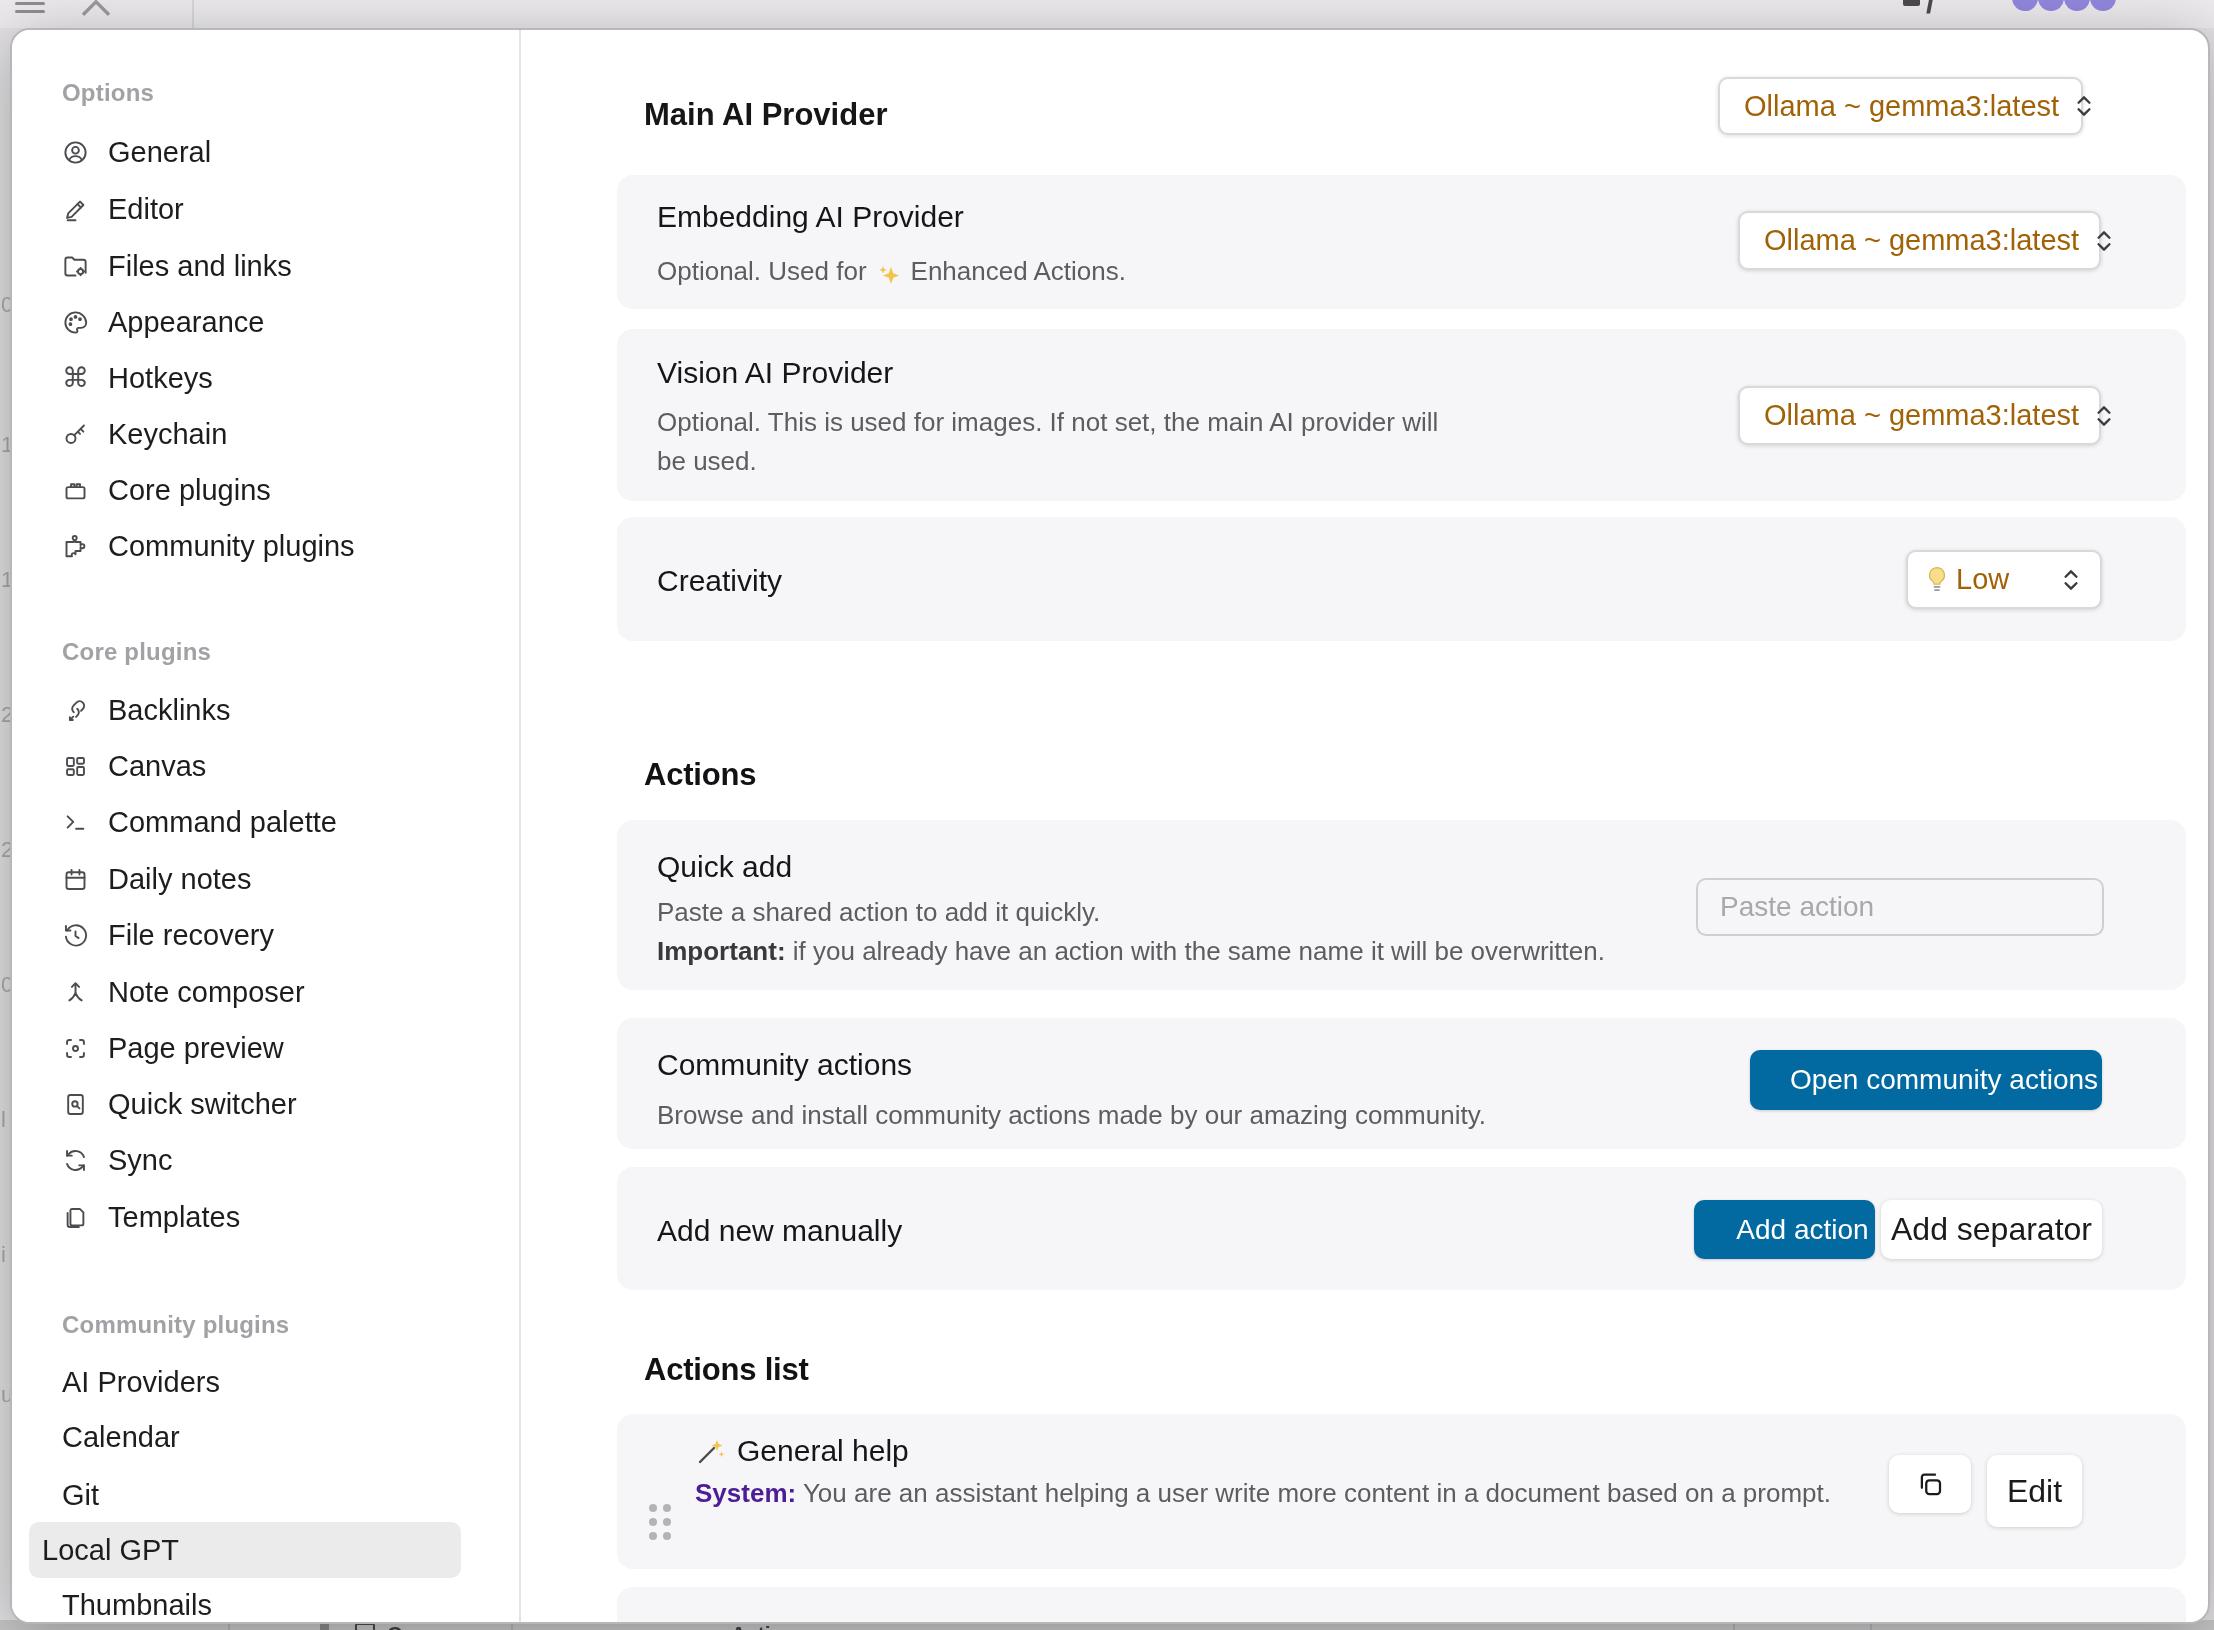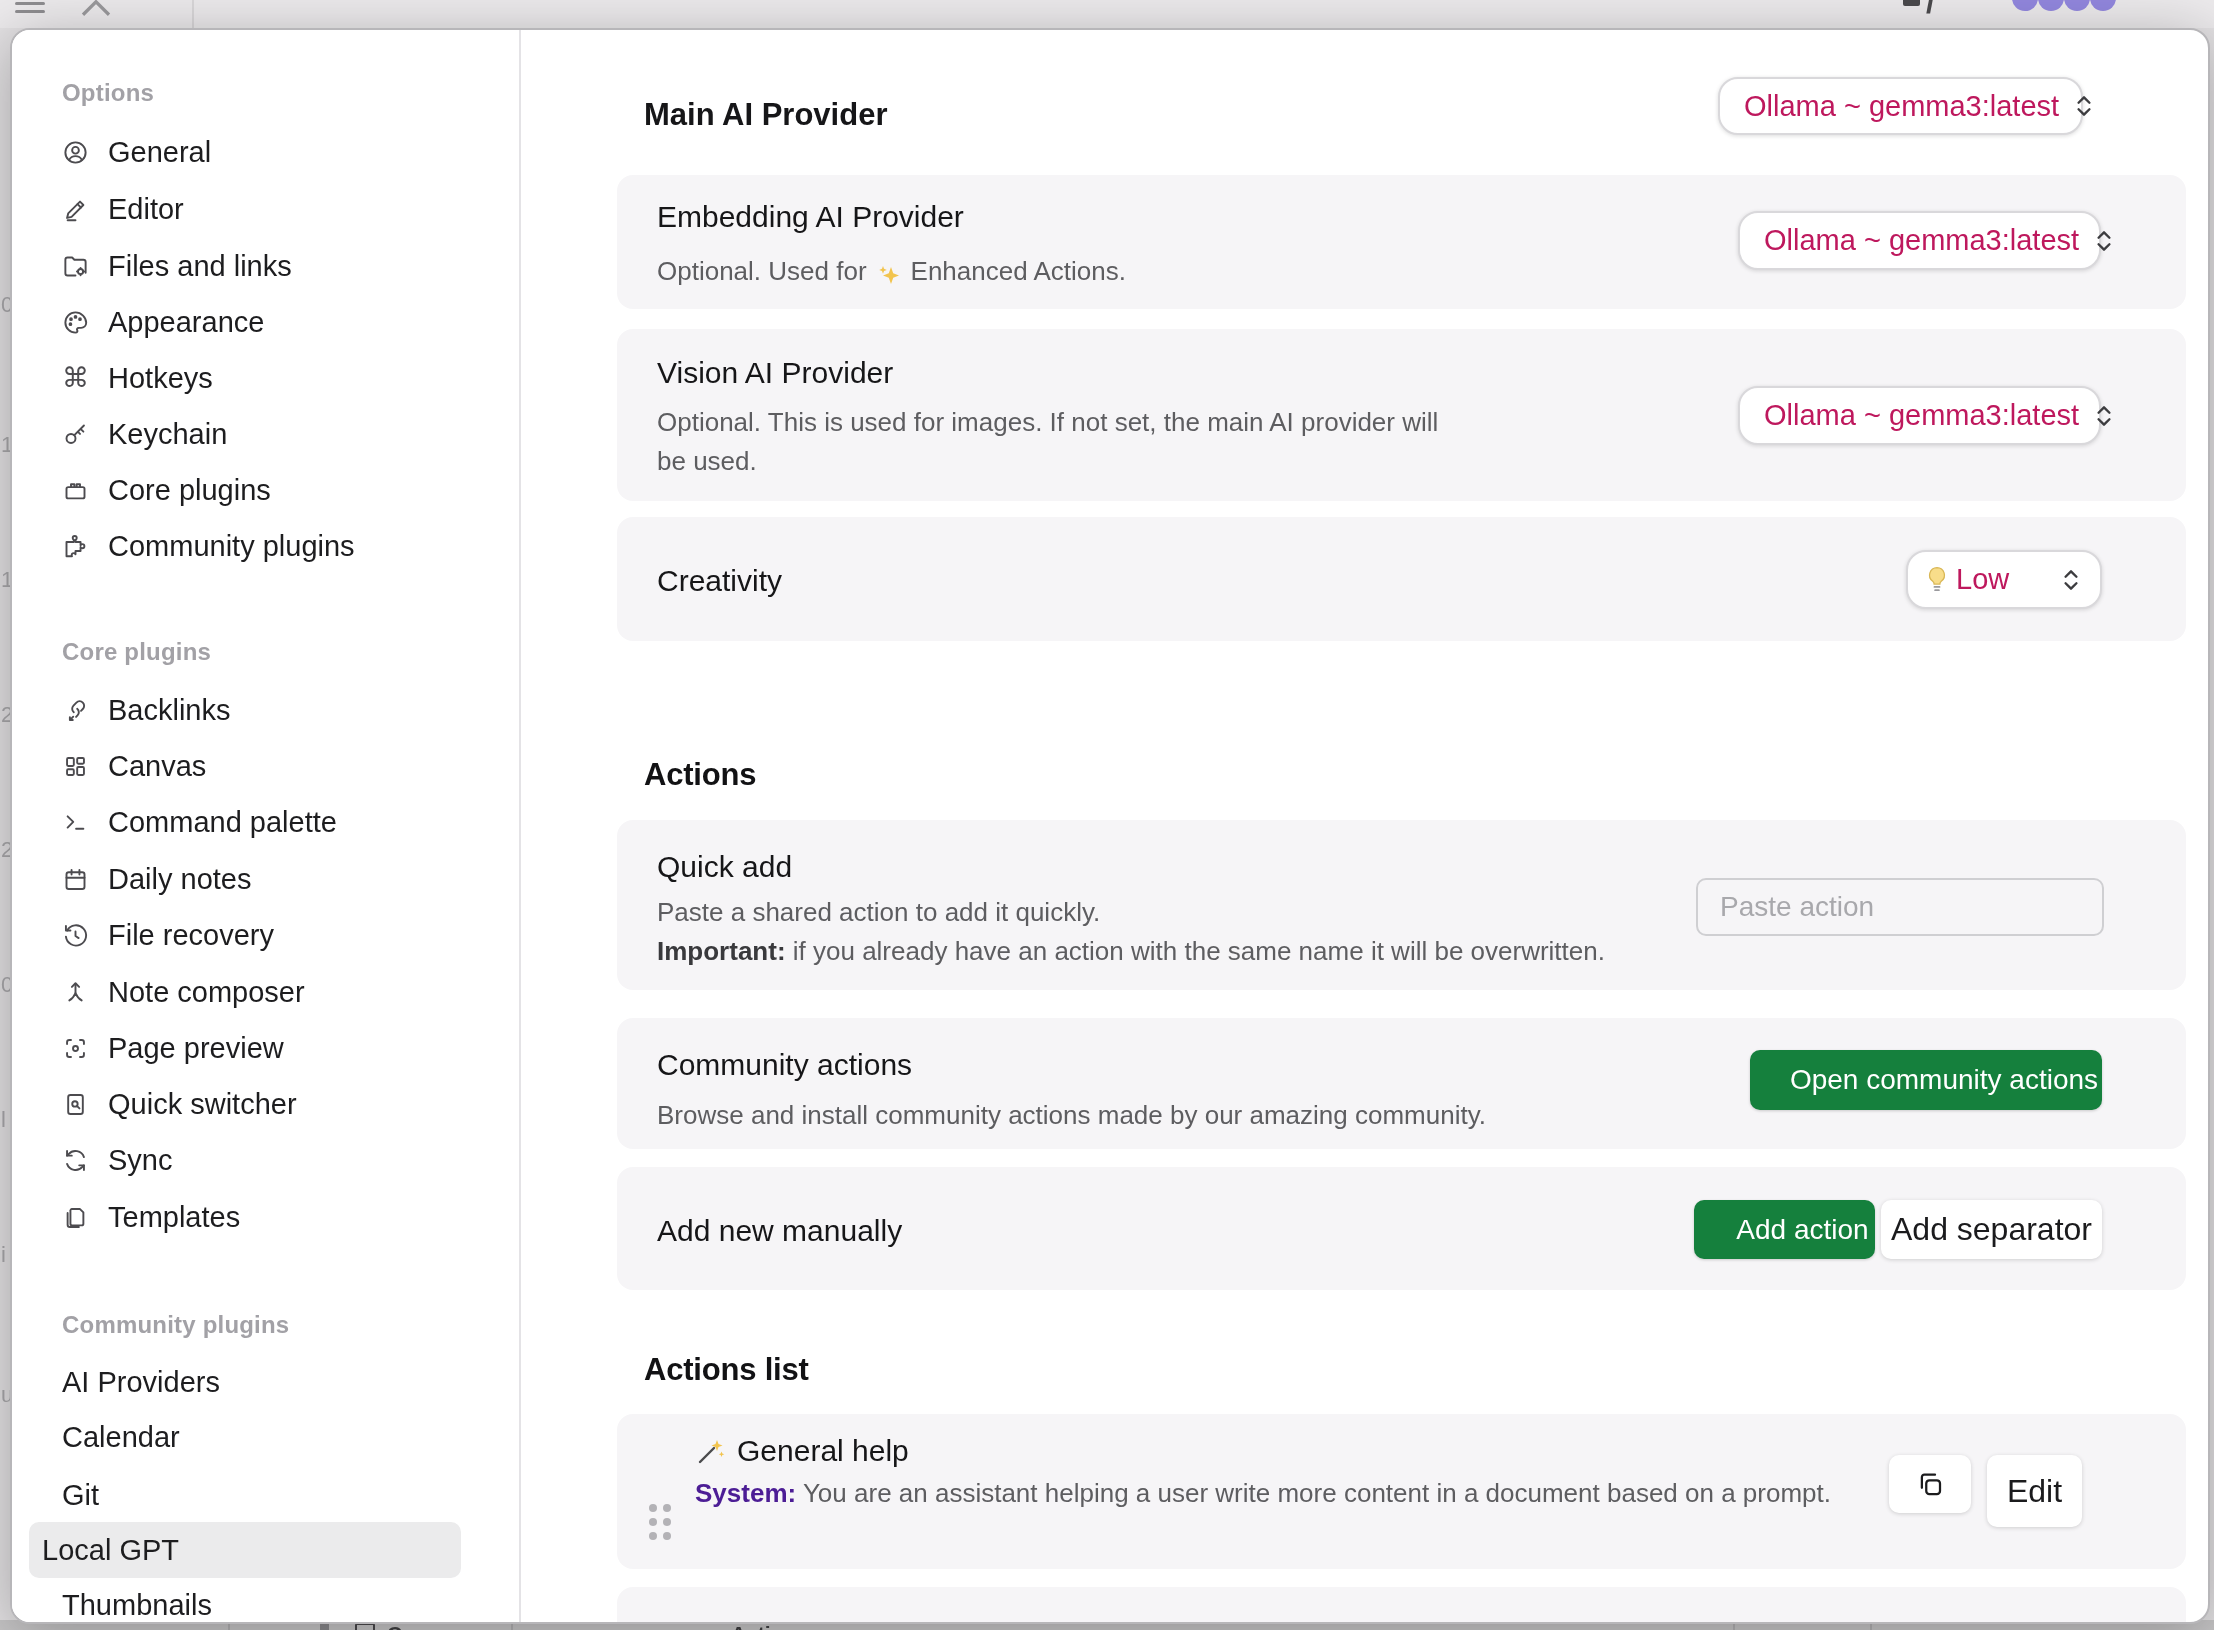--- a/index.html
+++ b/index.html
@@ -41,35 +41,35 @@
   .srow.selected{left:17px;width:432px;background:#ebebec;border-radius:10px;padding-left:13px;}
   
   .main{position:absolute;left:509px;top:0;width:1687px;height:1592px;}
   .hsec{position:absolute;font-size:31px;font-weight:700;color:#121214;letter-spacing:-.2px;}
   .panel{position:absolute;left:96px;width:1569px;background:#f6f5f7;border-radius:16px;}
   .ptitle{position:absolute;left:40px;font-size:30px;color:#161618;white-space:nowrap;}
   .pdesc{position:absolute;left:40px;font-size:26px;color:#5d5d60;line-height:39px;white-space:nowrap;}
   .pdesc b{color:#39393c;}
   .selectbox{
     position:absolute;display:flex;align-items:center;box-sizing:border-box;
-    background:#fff;border:2px solid #d9d8db;border-radius:20px;
+    background:#fff;border:2px solid #d9d8db;border-radius:10px;
     box-shadow:0 1px 4px rgba(0,0,0,.14);cursor:pointer;
-    font-size:29px;color:#be185d;padding:0 18px 0 24px;white-space:nowrap;
+    font-size:29px;color:#a16207;padding:0 18px 0 24px;white-space:nowrap;
   }
   .selectbox .chev{margin-left:auto;padding-left:14px;display:flex;color:#3c3c3f;}
   .textinput{
     position:absolute;box-sizing:border-box;background:transparent;
     border:2px solid #cfcfd2;border-radius:10px;
     font-size:28px;color:#1a1a1c;padding:0 22px;
     font-family:"Liberation Sans","DejaVu Sans",sans-serif;
   }
   .textinput::placeholder{color:#a8a8ac;}
   .btn-purple{
     position:absolute;display:flex;align-items:center;justify-content:center;box-sizing:border-box;
-    background:#15803d;color:#fff;border-radius:10px;font-size:28px;cursor:pointer;
+    background:#0369a1;color:#fff;border-radius:10px;font-size:28px;cursor:pointer;
     box-shadow:0 1px 3px rgba(0,0,0,.18);white-space:nowrap;padding-left:36px;
   }
   .btn-white{
     position:absolute;display:flex;align-items:center;justify-content:center;box-sizing:border-box;
     background:#fff;color:#1b1b1d;border-radius:10px;font-size:32px;cursor:pointer;
     box-shadow:0 1px 4px rgba(0,0,0,.16);white-space:nowrap;
   }
   .card-title{position:absolute;display:flex;align-items:center;gap:12px;font-size:30px;color:#161618;}
   .drag-dots{position:absolute;display:grid;grid-template-columns:8px 8px;grid-auto-rows:8px;gap:6px;}
   .drag-dots i{width:8px;height:8px;border-radius:50%;background:#b3b2b6;}

